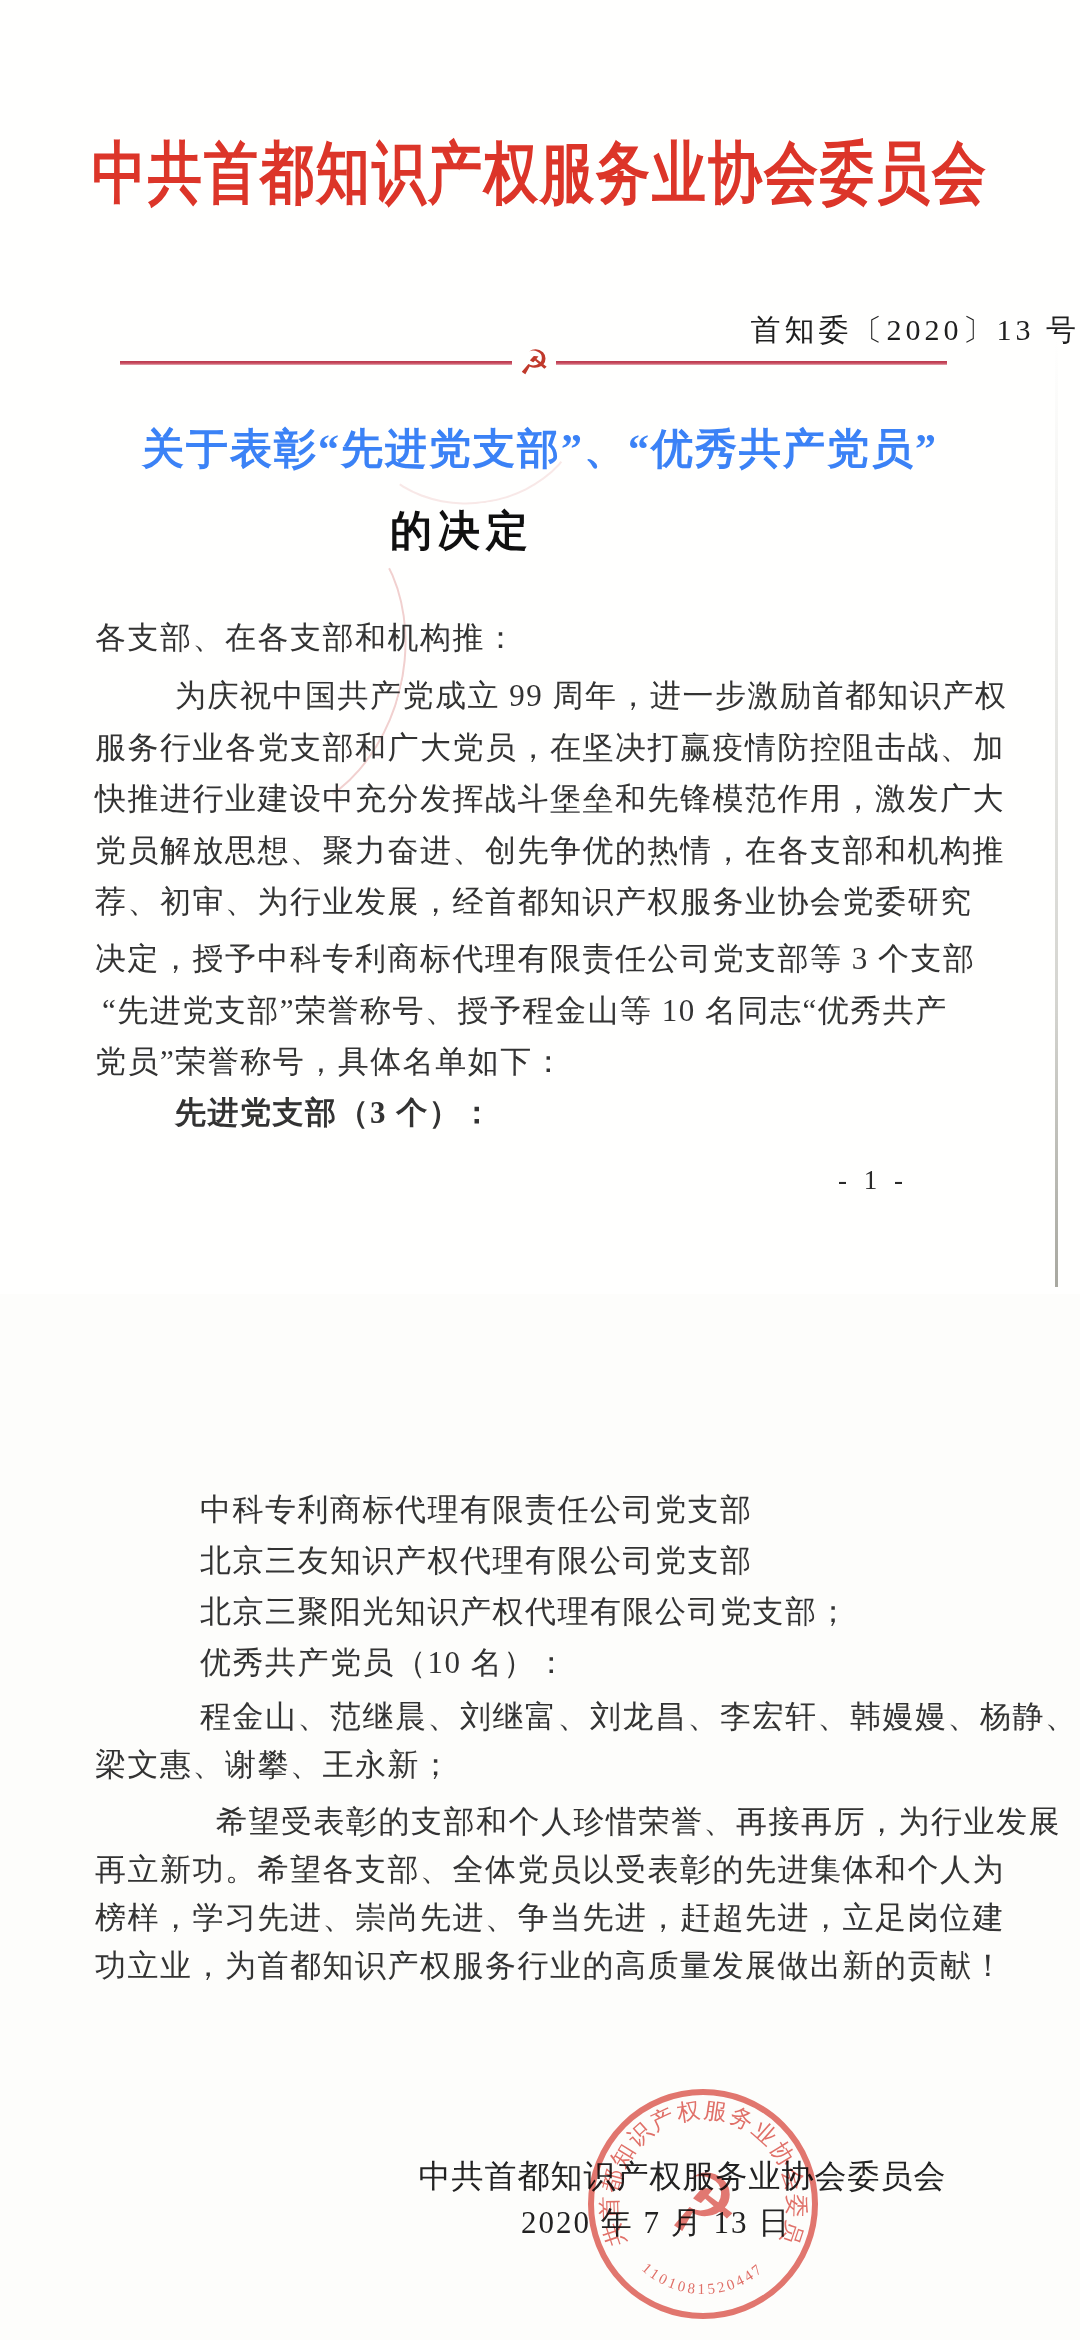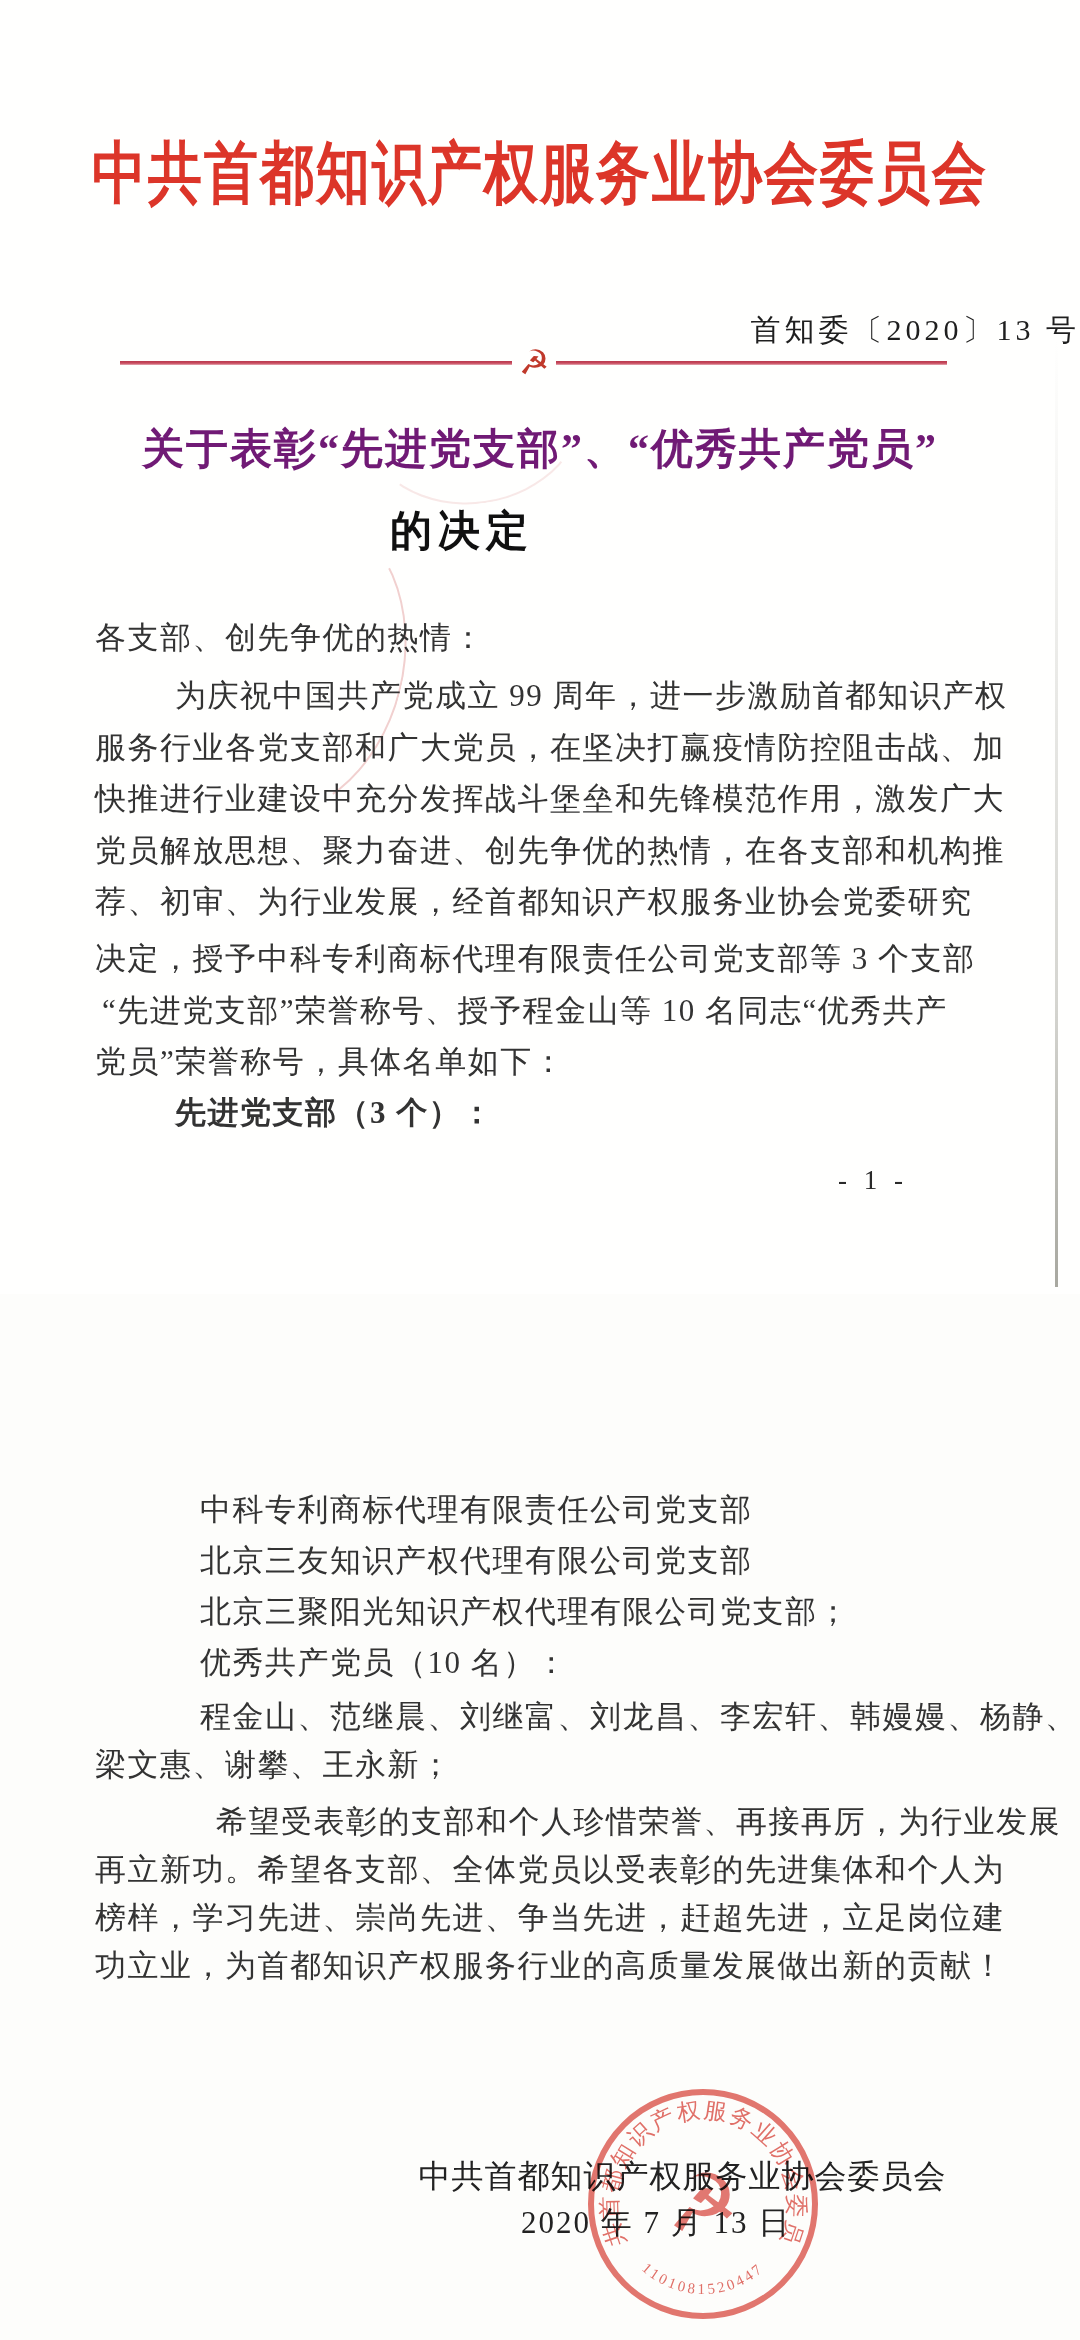--- a/index.html
+++ b/index.html
@@ -24,21 +24,21 @@
     top:361px;left:120px;width:827px;height:4px;
     background:linear-gradient(180deg,#b93a4e 0%,#c94b5e 55%,#e5aeb6 100%);
   }
   .rule-emblem{
     top:340px;left:512px;background:#fffffe;padding:0 7px;
     font-size:34px;line-height:44px;color:#c0392b;
     font-family:"DejaVu Sans","Liberation Sans",sans-serif;
   }
   .title-1{
     top:421px;left:0;width:1080px;text-align:center;
-    font-size:42px;font-weight:700;color:#701a75;letter-spacing:2px;
+    font-size:42px;font-weight:700;color:#3b82f6;letter-spacing:2px;
   }
   .title-2{
     top:503px;left:0;width:924px;text-align:center;
     font-size:42px;font-weight:700;color:#101010;letter-spacing:6px;
   }
   .body-line{
     font-size:31px;letter-spacing:1.5px;color:#333333;line-height:40px;
   }
   .page-num{
     top:1165px;left:838px;font-size:27px;letter-spacing:5px;color:#2a2a2a;
@@ -98,21 +98,21 @@
 
   <div class="abs red-rule"></div>
   <div class="abs rule-emblem">☭</div>
 
   <div class="abs ghost-arc"></div>
   <div class="abs ghost-arc2"></div>
 
   <div class="abs title-1">关于表彰“先进党支部”、“优秀共产党员”</div>
   <div class="abs title-2">的决定</div>
 
-  <div class="abs body-line" style="top:618px;left:95px;">各支部、创先争优的热情：</div>
+  <div class="abs body-line" style="top:618px;left:95px;">各支部、在各支部和机构推：</div>
 
   <div class="abs body-line" style="top:676px;left:175px;">为庆祝中国共产党成立 99 周年，进一步激励首都知识产权</div>
   <div class="abs body-line" style="top:728px;left:95px;">服务行业各党支部和广大党员，在坚决打赢疫情防控阻击战、加</div>
   <div class="abs body-line" style="top:779px;left:95px;">快推进行业建设中充分发挥战斗堡垒和先锋模范作用，激发广大</div>
   <div class="abs body-line" style="top:831px;left:95px;">党员解放思想、聚力奋进、创先争优的热情，在各支部和机构推</div>
   <div class="abs body-line" style="top:882px;left:95px;">荐、初审、为行业发展，经首都知识产权服务业协会党委研究</div>
   <div class="abs body-line" style="top:939px;left:95px;">决定，授予中科专利商标代理有限责任公司党支部等 3 个支部</div>
   <div class="abs body-line" style="top:991px;left:102px;">“先进党支部”荣誉称号、授予程金山等 10 名同志“优秀共产</div>
   <div class="abs body-line" style="top:1042px;left:95px;">党员”荣誉称号，具体名单如下：</div>
   <div class="abs body-line" style="top:1093px;left:175px;font-weight:bold;">先进党支部（3 个）：</div>

